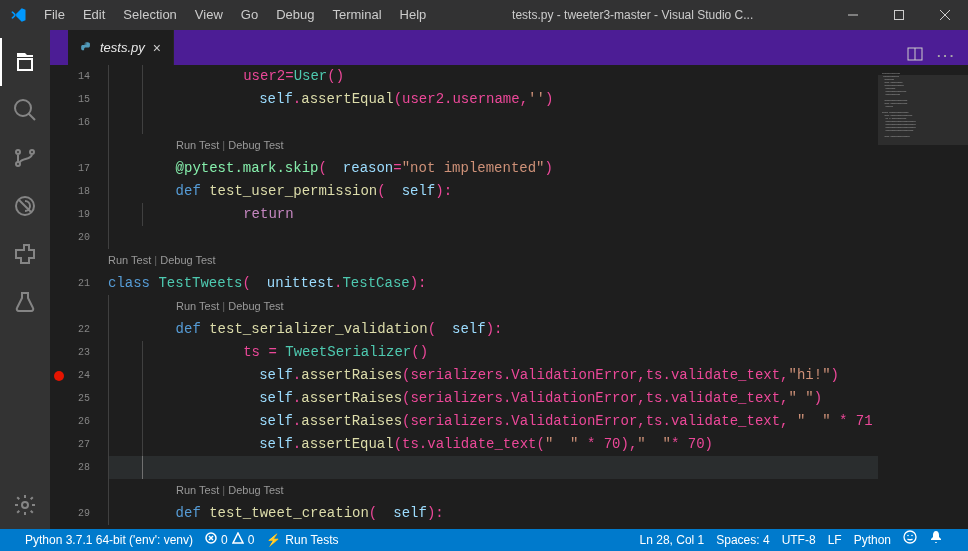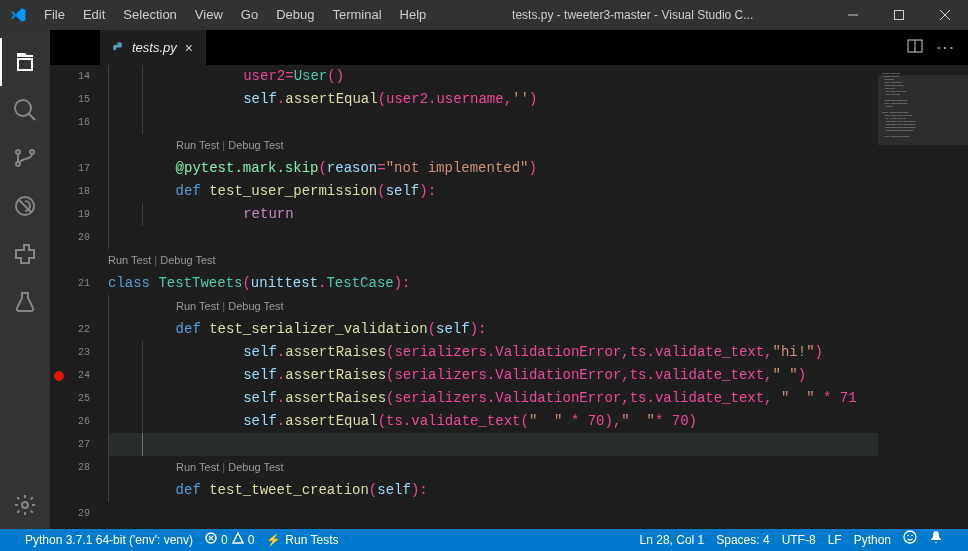--- a/index.html
+++ b/index.html
@@ -46,21 +46,21 @@
 .activity-item.active { color: #fff; }
 .activity-item.active::before {
   content: ''; position: absolute; left: 0; top: 0; bottom: 0; width: 2px; background: #fff;
 }
 .activity-spacer { flex: 1; }
 
 
 .editor-col { flex: 1; display: flex; flex-direction: column; overflow: hidden; }
 
 
-.tabs-row { height: 35px; background: #000000; display: flex; align-items: center; gap: 32px; }
+.tabs-row { height: 35px; background: #4c1d95; display: flex; align-items: flex-end; }
 .tabs-spacer { width: 18px; }
 .tab {
   height: 35px; background: #1e1e1e;
   display: flex; align-items: center;
   padding: 0 10px 0 12px;
   border-right: 1px solid #252526;
   gap: 6px;
   cursor: pointer;
 }
 .tab .file-icon { color: #519aba; font-size: 14px; display: inline-flex; }
@@ -79,21 +79,21 @@
 .code-area { flex: 1; font-family: Consolas, 'Courier New', monospace; font-size: 14px; overflow: hidden; position: relative; }
 .code-line { height: 23px; line-height: 23px; white-space: pre; position: relative; }
 .codelens { height: 23px; line-height: 23px; color: #999; font-size: 11px; font-family: 'Segoe UI', sans-serif; white-space: pre; }
 .codelens .cl-sep { color: #666; }
 .codelens .cl-link { cursor: pointer; }
 .highlight-line { background: #2a2d2e; }
 .indent-guide { display: inline-block; border-left: 1px solid #404040; height: 23px; vertical-align: top; box-sizing: border-box; }
 
 
 .c-plain { color: #ec4899; }
-.c-var { color: #9cdcfe; }
+.c-var { color: #9cdcfe; margin-left: 16px; }
 .c-func { color: #dcdcaa; }
 .c-type { color: #4ec9b0; }
 .c-str { color: #ce9178; }
 .c-kw { color: #569cd6; }
 .c-kw-pink { color: #c586c0; }
 .c-deco { color: #86efac; }
 
 
 .minimap {
   width: 90px; background: #1e1e1e;
@@ -297,20 +297,21 @@
         <div class="code-line"><span class="indent-guide" style="width:34px"></span></div>
 
         <div class="codelens"><span class="cl-link">Run Test</span><span class="cl-sep"> | </span><span class="cl-link">Debug Test</span></div>
 
         <div class="code-line"><span class="c-kw">class </span><span class="c-type">TestTweets</span><span class="c-plain">(</span><span class="c-var">unittest</span><span class="c-plain">.</span><span class="c-type">TestCase</span><span class="c-plain">):</span></div>
 
         <div class="codelens"><span class="indent-guide" style="width:34px"></span><span style="display:inline-block;width:34px"></span><span class="cl-link">Run Test</span><span class="cl-sep"> | </span><span class="cl-link">Debug Test</span></div>
 
         <div class="code-line"><span class="indent-guide" style="width:34px"></span><span class="c-plain">    </span><span class="c-kw">def </span><span class="c-func">test_serializer_validation</span><span class="c-plain">(</span><span class="c-var">self</span><span class="c-plain">):</span></div>
 
+        <div class="code-line"><span class="indent-guide" style="width:34px"></span><span class="indent-guide" style="width:34px"></span><span class="c-plain">        ts </span><span class="c-plain">=</span><span class="c-plain"> </span><span class="c-type">TweetSerializer</span><span class="c-plain">()</span></div>
 
         <div class="code-line"><span class="indent-guide" style="width:34px"></span><span class="indent-guide" style="width:34px"></span><span class="c-plain">        </span><span class="c-var">self</span><span class="c-plain">.</span><span class="c-func">assertRaises</span><span class="c-plain">(serializers.ValidationError,ts.validate_text,</span><span class="c-str">"hi!"</span><span class="c-plain">)</span></div>
 
         <div class="code-line"><span class="indent-guide" style="width:34px"></span><span class="indent-guide" style="width:34px"></span><span class="c-plain">        </span><span class="c-var">self</span><span class="c-plain">.</span><span class="c-func">assertRaises</span><span class="c-plain">(serializers.ValidationError,ts.validate_text,</span><span class="c-str">" "</span><span class="c-plain">)</span></div>
 
         <div class="code-line"><span class="indent-guide" style="width:34px"></span><span class="indent-guide" style="width:34px"></span><span class="c-plain">        </span><span class="c-var">self</span><span class="c-plain">.</span><span class="c-func">assertRaises</span><span class="c-plain">(serializers.ValidationError,ts.validate_text, </span><span class="c-str">"  "</span><span class="c-plain"> * 71</span></div>
 
         <div class="code-line"><span class="indent-guide" style="width:34px"></span><span class="indent-guide" style="width:34px"></span><span class="c-plain">        </span><span class="c-var">self</span><span class="c-plain">.</span><span class="c-func">assertEqual</span><span class="c-plain">(ts.validate_text(</span><span class="c-str">"  "</span><span class="c-plain"> * 70),</span><span class="c-str">"  "</span><span class="c-plain">* 70)</span></div>
 
         <div class="code-line highlight-line"><span class="indent-guide" style="width:34px"></span><span class="indent-guide" style="width:34px;border-left-color:#707070"></span></div>

